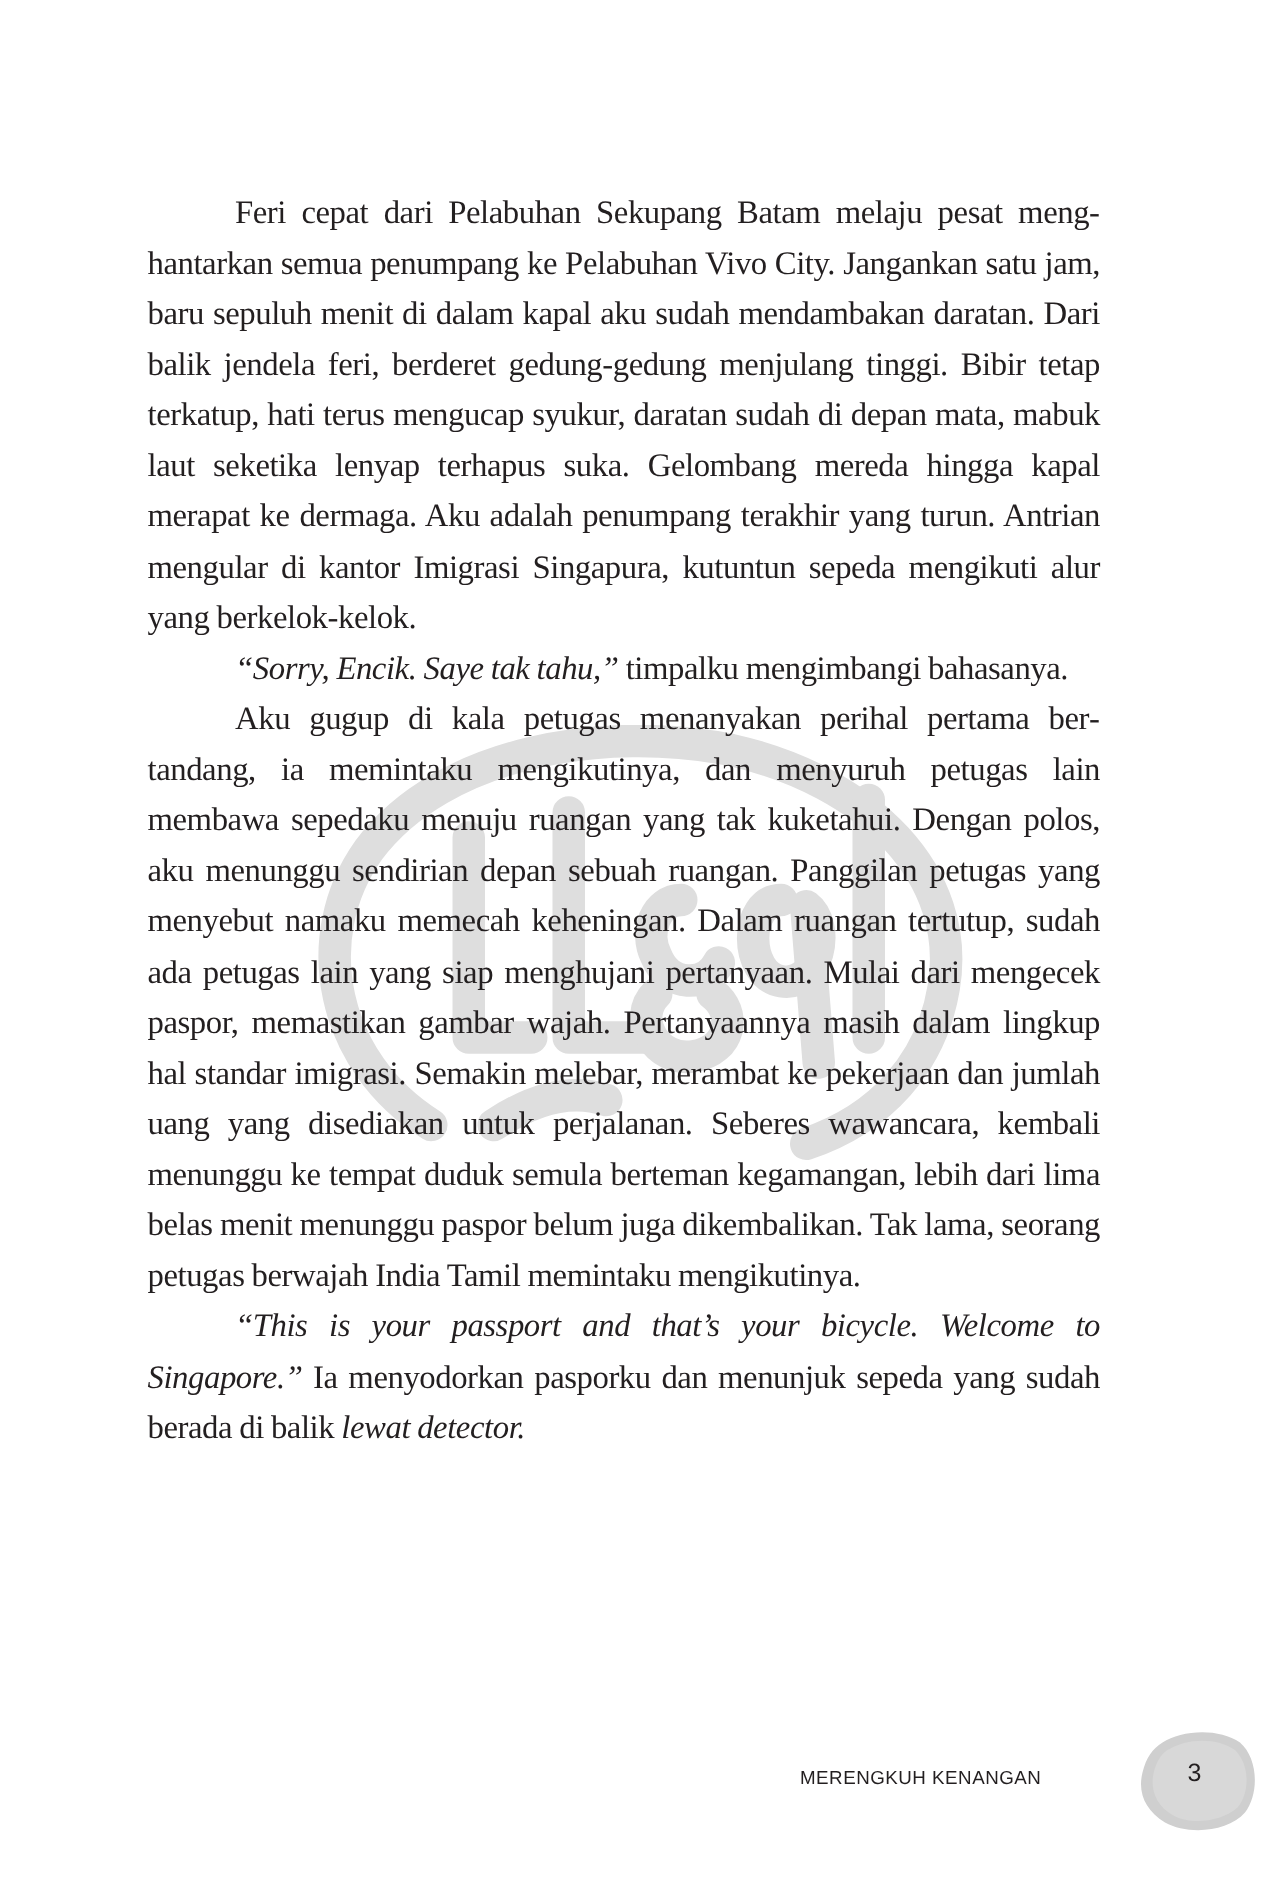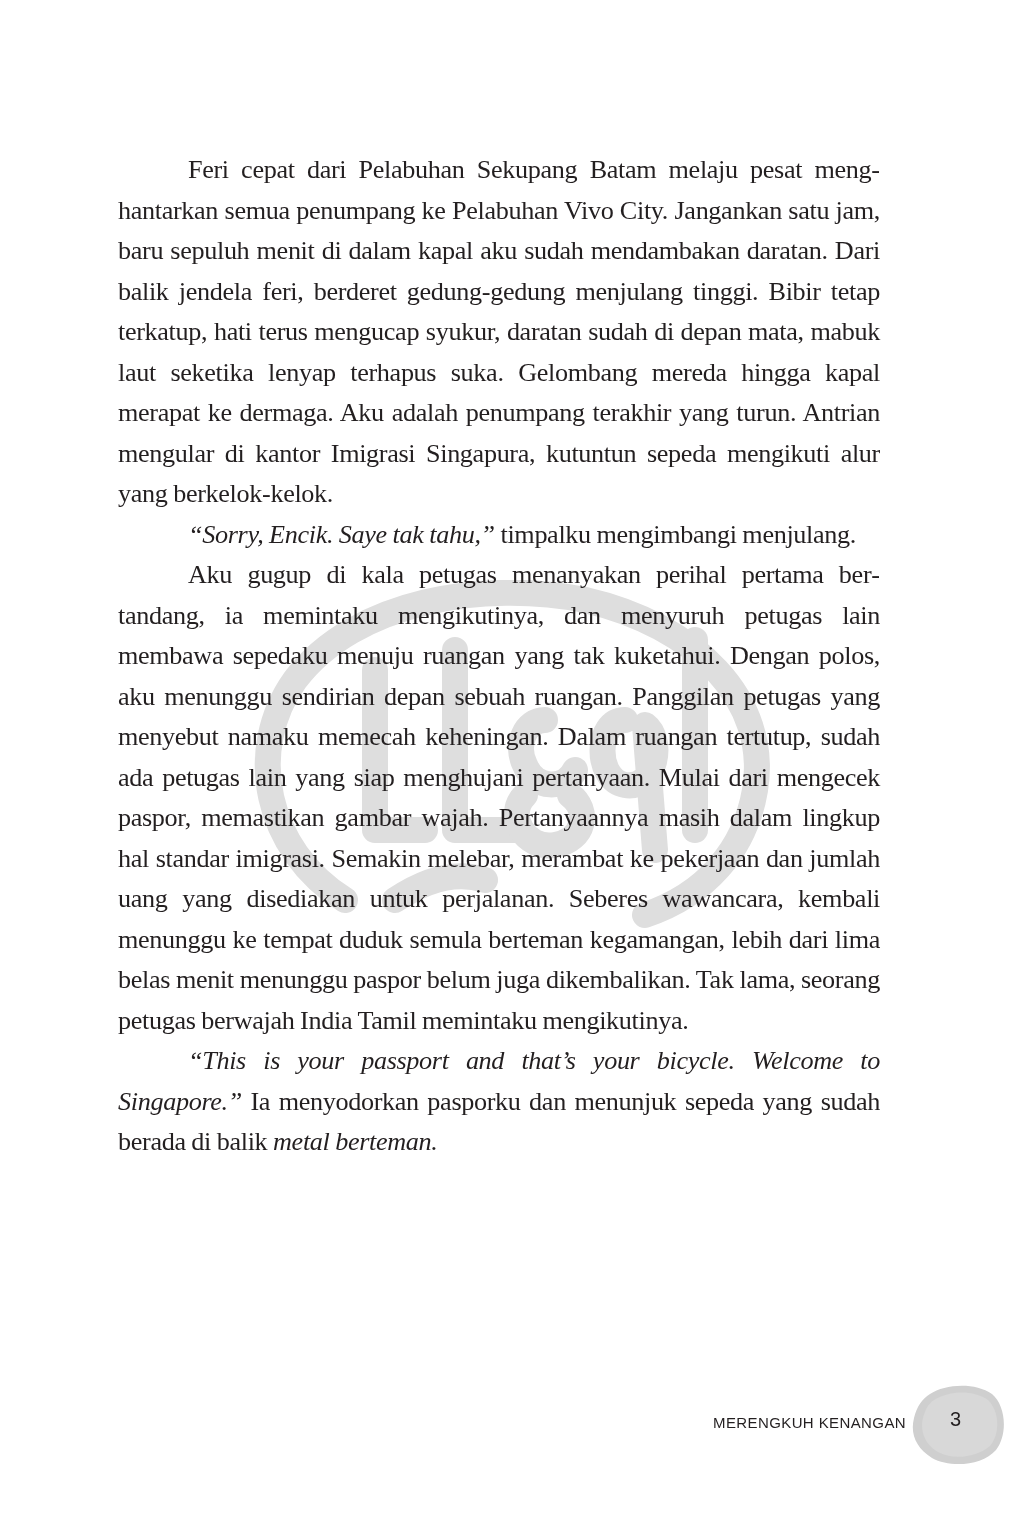--- a/index.html
+++ b/index.html
@@ -39,21 +39,21 @@
       text-indent: 70px;
       hyphens: manual;
       letter-spacing: -0.35px;
       word-spacing: -0.5px;
     }
     .para em {
       font-style: italic;
     }
     .footer-title {
       position: absolute;
-      left: 713px;
+      left: 640px;
       top: 1414px;
       font-family: "Liberation Sans", "DejaVu Sans", sans-serif;
       font-size: 15px;
       letter-spacing: 0.4px;
       color: #231f20;
     }
     .page-blob {
       position: absolute;
       left: 910px;
       top: 1384px;
@@ -82,23 +82,23 @@
     <path d="M 320 140 C 300 140 290 165 300 185 C 310 210 340 210 350 190"></path>
     <path d="M 300 215 C 280 235 300 270 330 265 C 360 260 365 230 345 215"></path>
     <path d="M 400 140 C 370 140 370 200 400 205 C 430 210 440 160 420 145 L 430 270"></path>
     <path d="M 470 60 L 470 250"></path>
     <path d="M 170 320 C 200 300 230 290 260 300"></path>
   </g>
 </svg>
 
 <main class="content">
   <p class="para"><span>Feri cepat dari Pelabuhan Sekupang Batam melaju pesat meng­hantarkan semua penumpang ke Pelabuhan Vivo City. Jangan­kan satu jam, baru sepuluh menit di dalam kapal aku sudah men­dambakan daratan. Dari balik jendela feri, berderet gedung-gedung menjulang tinggi. Bibir tetap terkatup, hati terus mengucap syukur, daratan sudah di depan mata, mabuk laut seketika lenyap terhapus suka. Gelombang mereda hingga kapal merapat ke dermaga. Aku adalah penumpang terakhir yang turun. Antrian mengular di kantor Imigrasi Singapura, kutuntun sepeda mengikuti alur yang berkelok-kelok.</span></p>
-  <p class="para"><em>“Sorry, Encik. Saye tak tahu,”</em><span> timpalku mengimbangi menjulang.</span></p>
+  <p class="para"><em>“Sorry, Encik. Saye tak tahu,”</em><span> timpalku mengimbangi bahasanya.</span></p>
   <p class="para"><span>Aku gugup di kala petugas menanyakan perihal pertama ber­tandang, ia memintaku mengikutinya, dan menyuruh petugas lain membawa sepedaku menuju ruangan yang tak kuketahui. Dengan polos, aku menunggu sendirian depan sebuah ruangan. Panggilan petugas yang menyebut namaku memecah keheningan. Dalam ruangan tertutup, sudah ada petugas lain yang siap menghujani per­tanyaan. Mulai dari mengecek paspor, memastikan gambar wajah. Pertanyaannya masih dalam lingkup hal standar imigrasi. Semakin melebar, merambat ke pekerjaan dan jumlah uang yang disediakan untuk perjalanan. Seberes wawancara, kembali menunggu ke tempat duduk semula berteman kegamangan, lebih dari lima belas menit menunggu paspor belum juga dikembalikan. Tak lama, seorang petugas berwajah India Tamil memintaku mengikutinya.</span></p>
-  <p class="para"><em>“This is your passport and that’s your bicycle. Welcome to Singapore.”</em><span> Ia menyodorkan pasporku dan menunjuk sepeda yang sudah berada di balik </span><em>metal berteman.</em></p>
+  <p class="para"><em>“This is your passport and that’s your bicycle. Welcome to Singapore.”</em><span> Ia menyodorkan pasporku dan menunjuk sepeda yang sudah berada di balik </span><em>lewat detector.</em></p>
 </main>
 
 <div class="footer-title">MERENGKUH KENANGAN</div>
 
 <svg class="page-blob" viewBox="0 0 96 82" xmlns="http://www.w3.org/2000/svg">
   <path d="M 20 10 C 35 0 65 -2 82 10 C 96 22 98 50 86 66 C 72 82 40 84 22 74 C 6 64 0 50 4 34 C 7 22 12 15 20 10 Z" fill="#cfcfcf"></path>
   <path d="M 24 16 C 40 6 64 6 78 16 C 90 28 90 50 80 62 C 66 74 42 76 28 68 C 14 60 10 46 13 34 C 15 26 18 20 24 16 Z" fill="#d8d8d8"></path>
 </svg>
 <div class="page-number">3</div>
 

